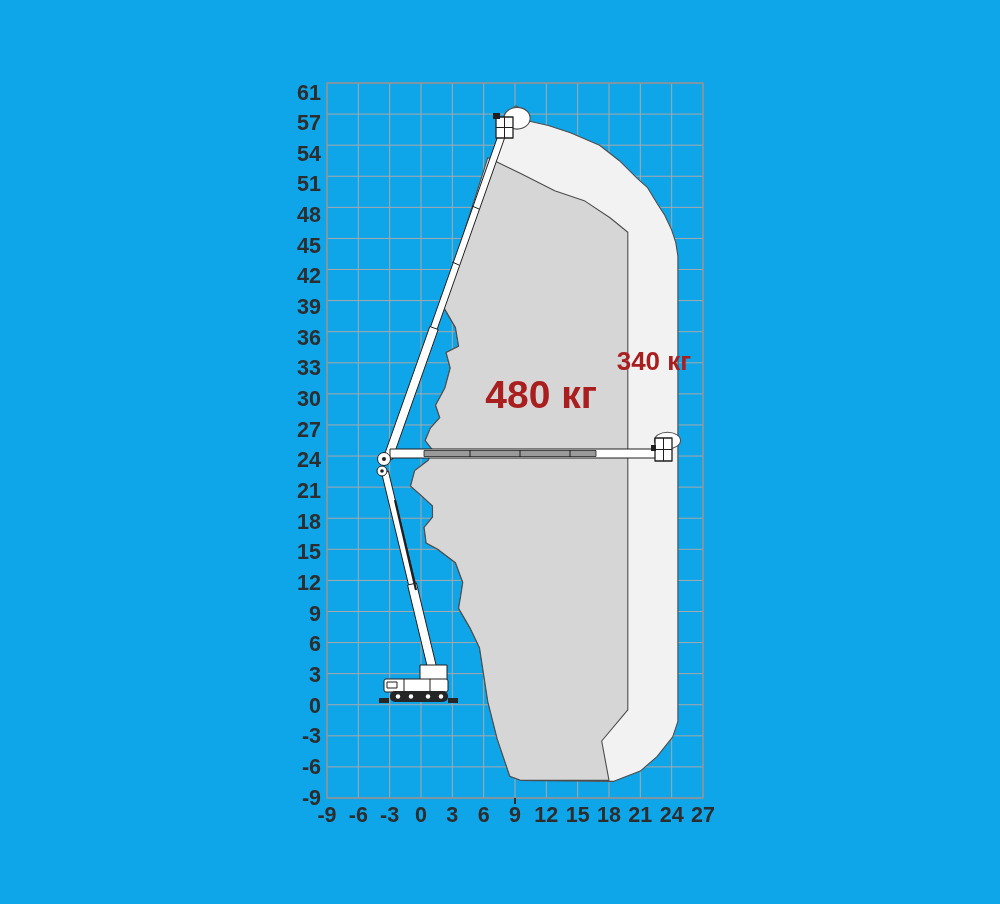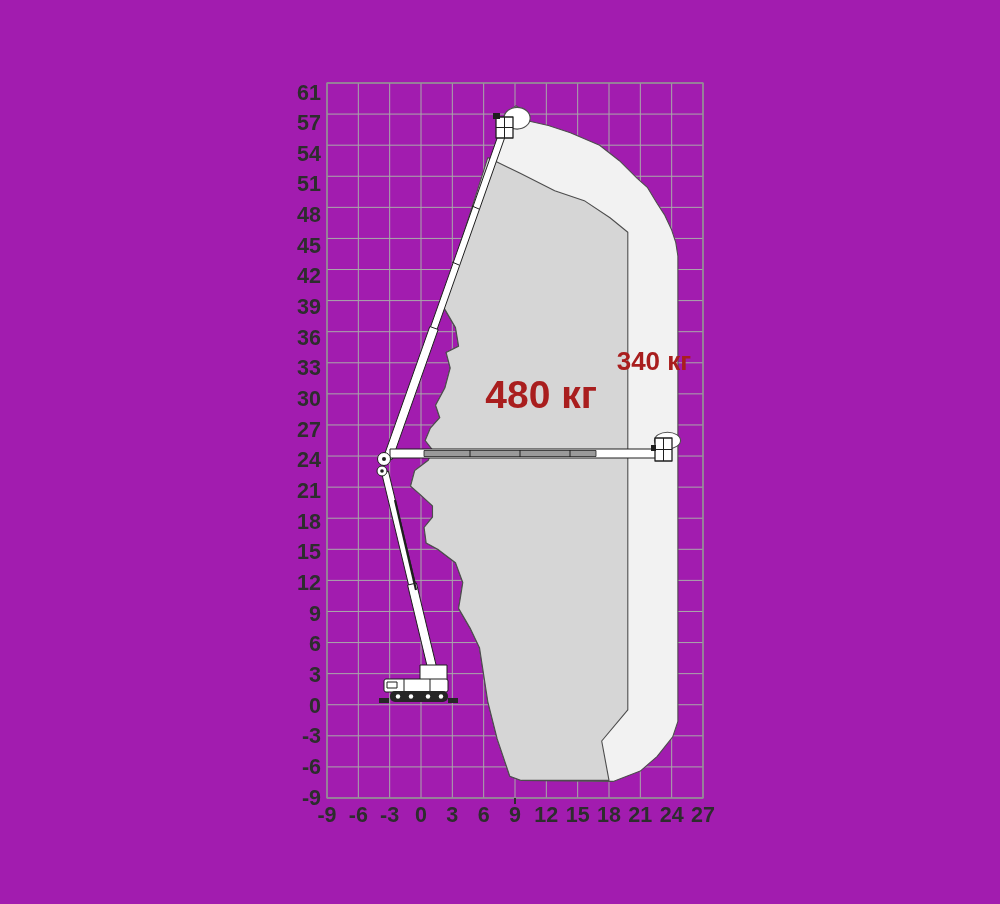--- a/index.html
+++ b/index.html
@@ -1,17 +1,17 @@
 <!DOCTYPE html>
 <html><head>
 <meta charset="utf-8">
 <style>
   html,body{margin:0;padding:0;background:#ffffff;}
   body{font-family:"Liberation Sans",sans-serif;}
-  .stage{position:relative;width:1000px;height:904px;background:#a21caf;overflow:hidden;}
+  .stage{position:relative;width:1000px;height:904px;background:#0ea5e9;overflow:hidden;}
   svg text{font-family:"Liberation Sans",sans-serif;}
   .tick{font-weight:700;font-size:21.5px;}
   .cap{font-weight:700;text-anchor:middle;}
   .cap-big{font-size:39px;}
   .cap-small{font-size:26px;}
 </style>
 </head>
 <body>
 
 <div class="stage">

